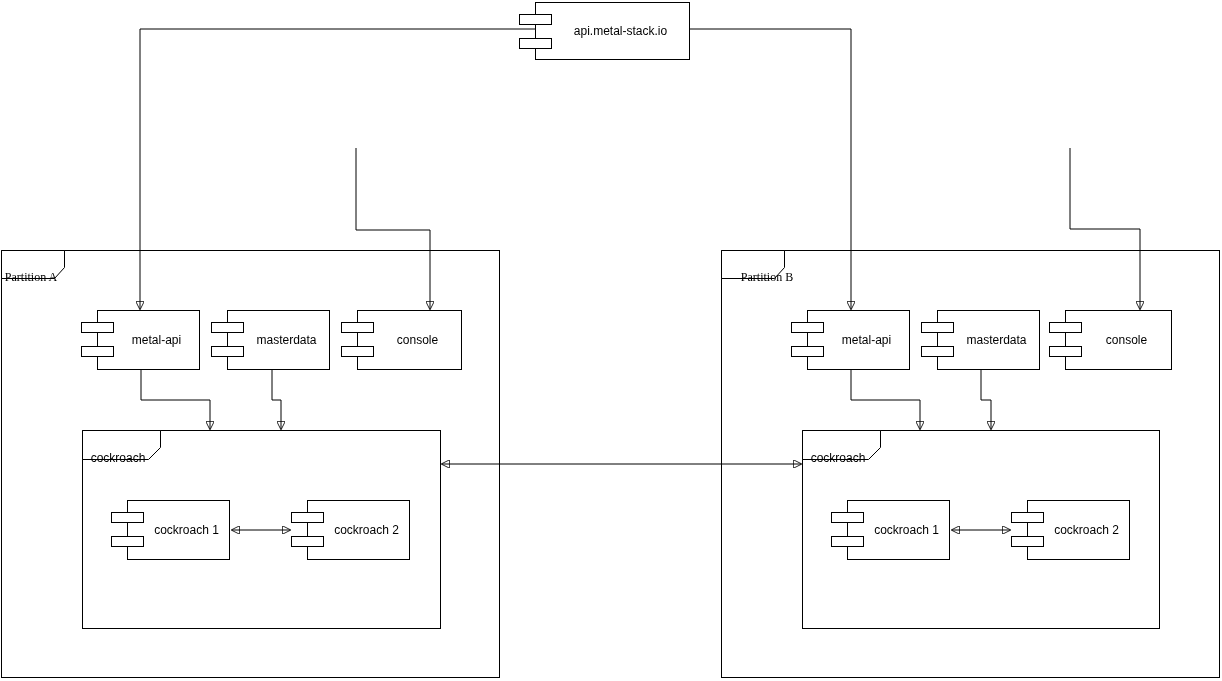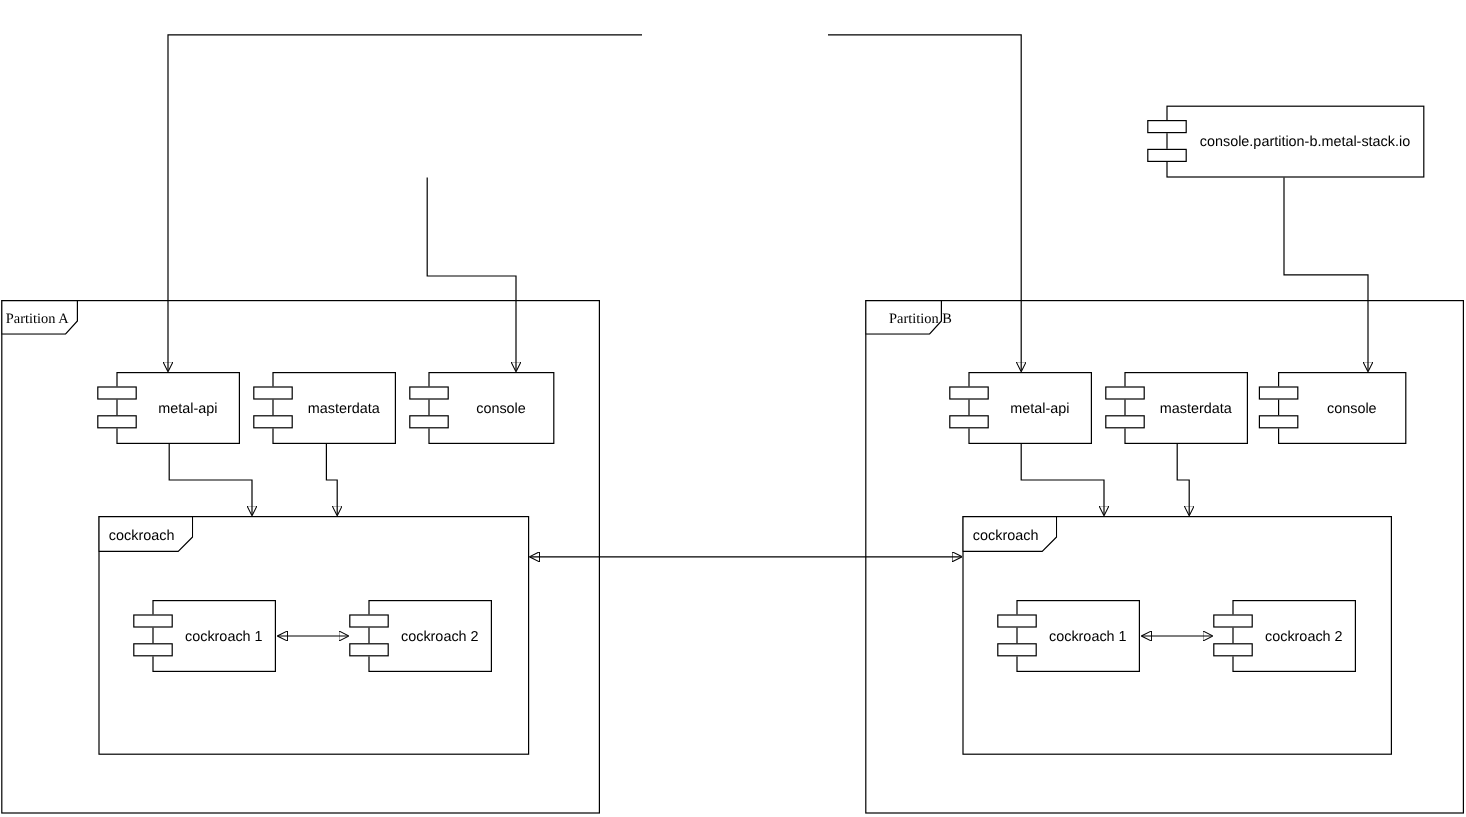--- a/index.html
+++ b/index.html
@@ -42,21 +42,21 @@
     border:1px solid #000;
     background:#fff;
     box-sizing:border-box;
   }
   .frame-tab{
     position:absolute;
     left:-1px;top:-1px;
   }
   .frame-tab-label{
     position:absolute;
-    left:0;top:0;
+    left:0;top:12px;
     display:flex;align-items:center;justify-content:center;
     white-space:nowrap;
   }
   .serif{font-family:"Liberation Serif", serif;}
   #connectors{
     position:absolute;left:0;top:0;
     pointer-events:none;
   }
   #connectors path{fill:none;stroke:#000;stroke-width:1;}
 </style>
@@ -86,27 +86,27 @@
     <span class="frame-tab-label" style="width:70px;height:29px;">cockroach</span>
   </div>
 
   <div class="frame" style="left:802px;top:430px;width:358px;height:199px;">
     <svg class="frame-tab" width="79" height="30">
       <path d="M0.5,0.5 L78.5,0.5 L78.5,17.5 L66.5,29.5 L0.5,29.5 Z" fill="#ffffff" stroke="#000000"></path>
     </svg>
     <span class="frame-tab-label" style="width:70px;height:29px;">cockroach</span>
   </div>
 
+  <div class="component" style="left:535px;top:2px;width:155px;height:58px;">
+    <span class="ctab t1"></span>
+    <span class="ctab t2"></span>
+    <span class="comp-label">api.metal-stack.io</span>
+  </div>
 
 
-  <div class="component" style="left:972px;top:88px;width:215px;height:60px;">
-    <span class="ctab t1"></span>
-    <span class="ctab t2"></span>
-    <span class="comp-label">console.partition-b.metal-stack.io</span>
-  </div>
 
   <div class="component" style="left:97px;top:310px;width:103px;height:60px;">
     <span class="ctab t1"></span>
     <span class="ctab t2"></span>
     <span class="comp-label">metal-api</span>
   </div>
 
   <div class="component" style="left:227px;top:310px;width:103px;height:60px;">
     <span class="ctab t1"></span>
     <span class="ctab t2"></span>

